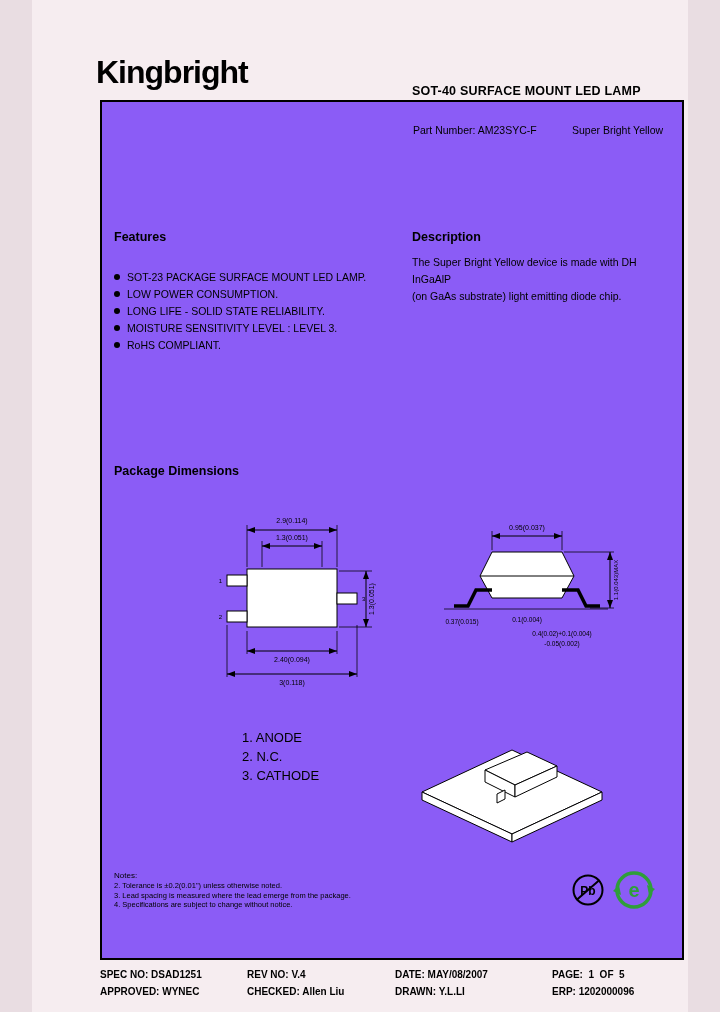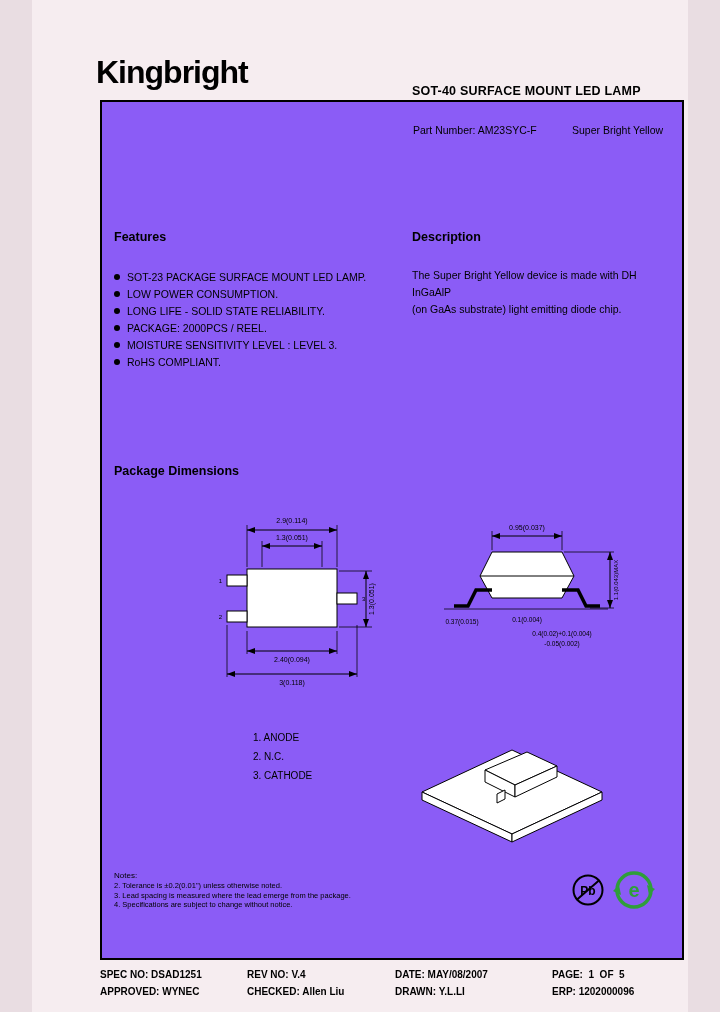--- a/index.html
+++ b/index.html
@@ -10,26 +10,26 @@
   #doc-title{left:380px;top:84px;font-size:12.5px;font-weight:bold;letter-spacing:0.2px;}
   #main-box{left:68px;top:100px;width:580px;height:856px;background:#8b5cf6;border:2px solid #000;}
   #part-number{left:311px;top:22px;font-size:10.5px;}
   #color-bin{left:470px;top:22px;font-size:10.5px;}
   .sec-heading{font-size:12.5px;font-weight:bold;}
   #features{left:12px;top:128px;width:288px;}
   .feat-list{margin-top:24px;}
   .feat-item{height:17px;display:flex;align-items:center;gap:7px;font-size:10.5px;white-space:nowrap;}
   .bullet{width:6px;height:6px;border-radius:50%;background:#000;flex:0 0 auto;}
   #description{left:310px;top:128px;width:264px;}
-  .desc-block{margin-top:23px;}
+  .desc-block{margin-top:10px;}
   .desc-line{font-size:10.5px;line-height:17px;}
   #pkg-heading{left:12px;top:362px;}
   #svg-top-view{left:100px;top:412px;}
   #svg-side-view{left:330px;top:418px;}
-  #pins{left:151px;top:626px;font-size:10px;line-height:19px;}
+  #pins{left:140px;top:626px;font-size:13px;line-height:19px;}
   #svg-iso{left:305px;top:612px;}
   #notes{left:12px;top:768px;width:470px;}
   .notes-heading{font-size:8px;line-height:11px;}
   .note-item{font-size:7.5px;line-height:9.6px;white-space:nowrap;}
   #pb-icon{left:468px;top:770px;}
   #efup-icon{left:510px;top:766px;}
   .efup-stroke{stroke:var(--efup_green,#2f9e3a);}
   .efup-fill{fill:var(--efup_green,#2f9e3a);}
   #footer{left:68px;top:966px;width:584px;font-weight:bold;font-size:10px;}
   .footer-row{display:grid;grid-template-columns:147px 148px 157px 132px;height:17px;align-items:center;}
@@ -56,24 +56,20 @@
             <span class="bullet"></span>
             <span>SOT-23 PACKAGE SURFACE MOUNT LED LAMP.</span>
           </div>
         <div class="feat-item">
             <span class="bullet"></span>
             <span>LOW POWER CONSUMPTION.</span>
           </div>
         <div class="feat-item">
             <span class="bullet"></span>
             <span>LONG LIFE - SOLID STATE RELIABILITY.</span>
-          </div>
-        <div class="feat-item">
-            <span class="bullet"></span>
-            <span>PACKAGE: 2000PCS / REEL.</span>
           </div>
         <div class="feat-item">
             <span class="bullet"></span>
             <span>MOISTURE SENSITIVITY LEVEL : LEVEL 3.</span>
           </div>
         <div class="feat-item">
             <span class="bullet"></span>
             <span>RoHS COMPLIANT.</span>
           </div>
       </div>

